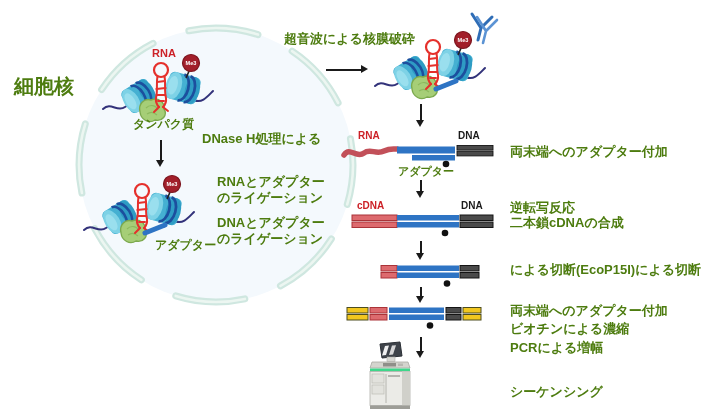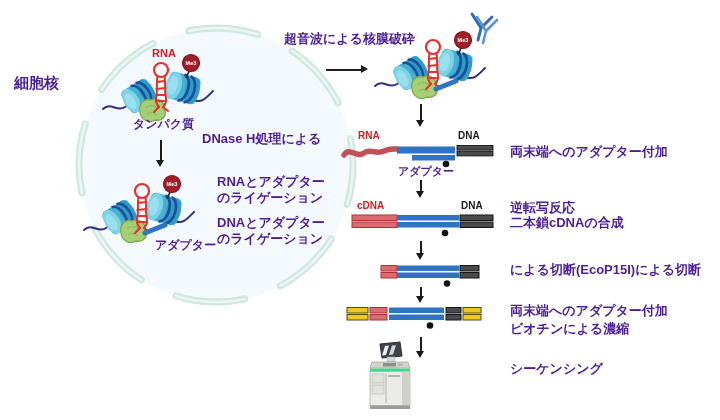--- a/index.html
+++ b/index.html
@@ -1,24 +1,24 @@
 <!DOCTYPE html>
 <html><head>
 <meta charset="utf-8">
 <style>
   html,body { margin:0; padding:0; background:#fff; }
   .canvas {
     position:relative; width:720px; height:420px; background:#ffffff;
     overflow:hidden; font-family:"Liberation Sans","DejaVu Sans",sans-serif;
   }
   .abs { position:absolute; }
-  .t { position:absolute; font-weight:bold; color:#4c1d95; font-size:13px;
+  .t { position:absolute; font-weight:bold; color:#4d7c0f; font-size:13px;
        white-space:nowrap; line-height:1.1; }
   .t.red { color:#cc2127; }
-  .t.s15 { font-size:15px; }
+  .t.s15 { font-size:20px; }
   .t.s12 { font-size:12px;text-align:right; }
   .t.s11 { font-size:11px; }
   .varrow { position:absolute; width:2px; background:#1a1a1a; }
   .varrow::after { content:""; position:absolute; left:-3.6px; bottom:-7px;
        border:4.6px solid transparent; border-top:7px solid #1a1a1a; border-bottom:0; }
   .harrow { position:absolute; height:2px; background:#1a1a1a; }
   .harrow::after { content:""; position:absolute; top:-3.6px; right:-7px;
        border:4.6px solid transparent; border-left:7px solid #1a1a1a; border-right:0; }
   .me3t { font-family:"Liberation Sans",sans-serif; font-size:5.6px; font-weight:bold;
        fill:#ffffff; text-anchor:middle; }
@@ -198,16 +198,17 @@
   <div class="t" style="left:217px;top:216px">DNAとアダプター</div>
   <div class="t" style="left:217px;top:232px">のライゲーション</div>
 
   <div class="t" style="left:284px;top:32px">超音波による核膜破砕</div>
   <div class="t" style="left:510px;top:145px">両末端へのアダプター付加</div>
   <div class="t" style="left:510px;top:201px">逆転写反応</div>
   <div class="t" style="left:510px;top:216px">二本鎖cDNAの合成</div>
   <div class="t" style="left:510px;top:263px">による切断(EcoP15I)による切断</div>
   <div class="t" style="left:510px;top:304px">両末端へのアダプター付加</div>
   <div class="t" style="left:510px;top:322px">ビオチンによる濃縮</div>
-  <div class="t" style="left:510px;top:362px">シーケンシング</div>
+  <div class="t" style="left:510px;top:341px">PCRによる増幅</div>
+  <div class="t" style="left:510px;top:385px">シーケンシング</div>
 
   <div class="t s11" style="left:398px;top:165px">アダプター</div>
 </div>
 
 </body></html>

